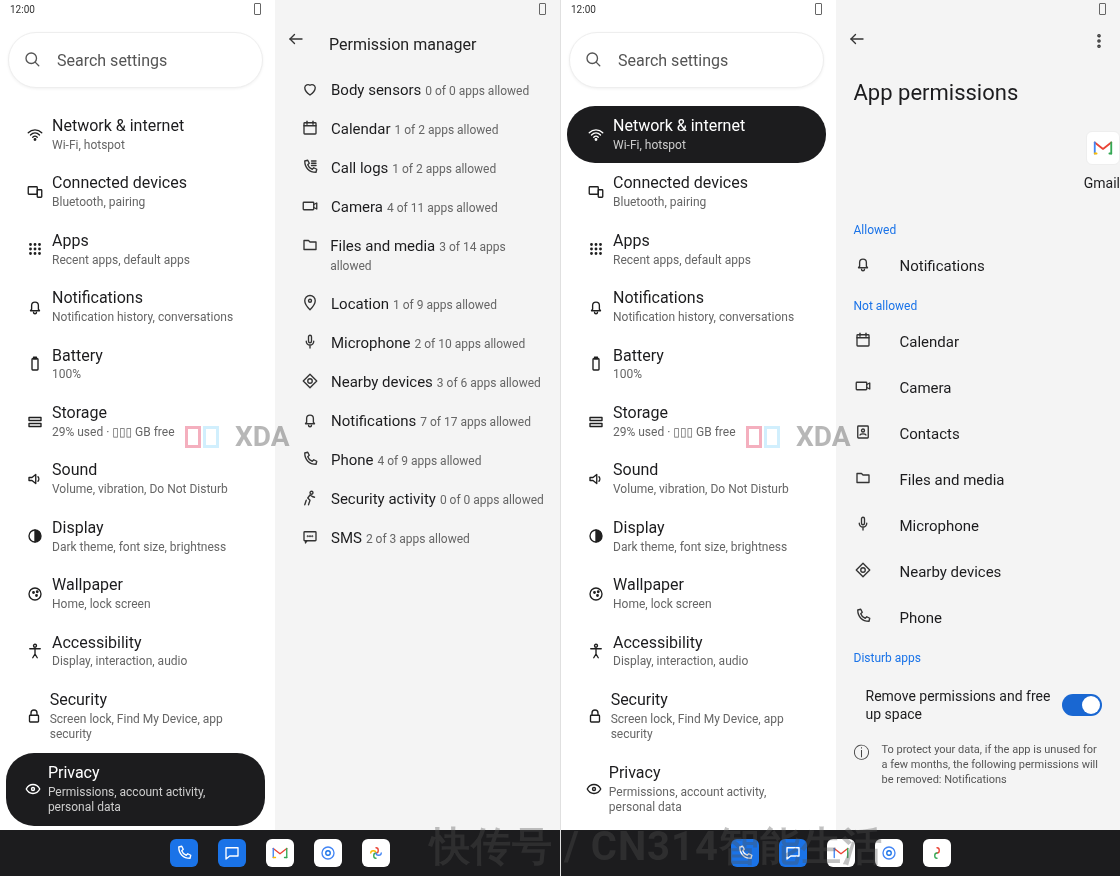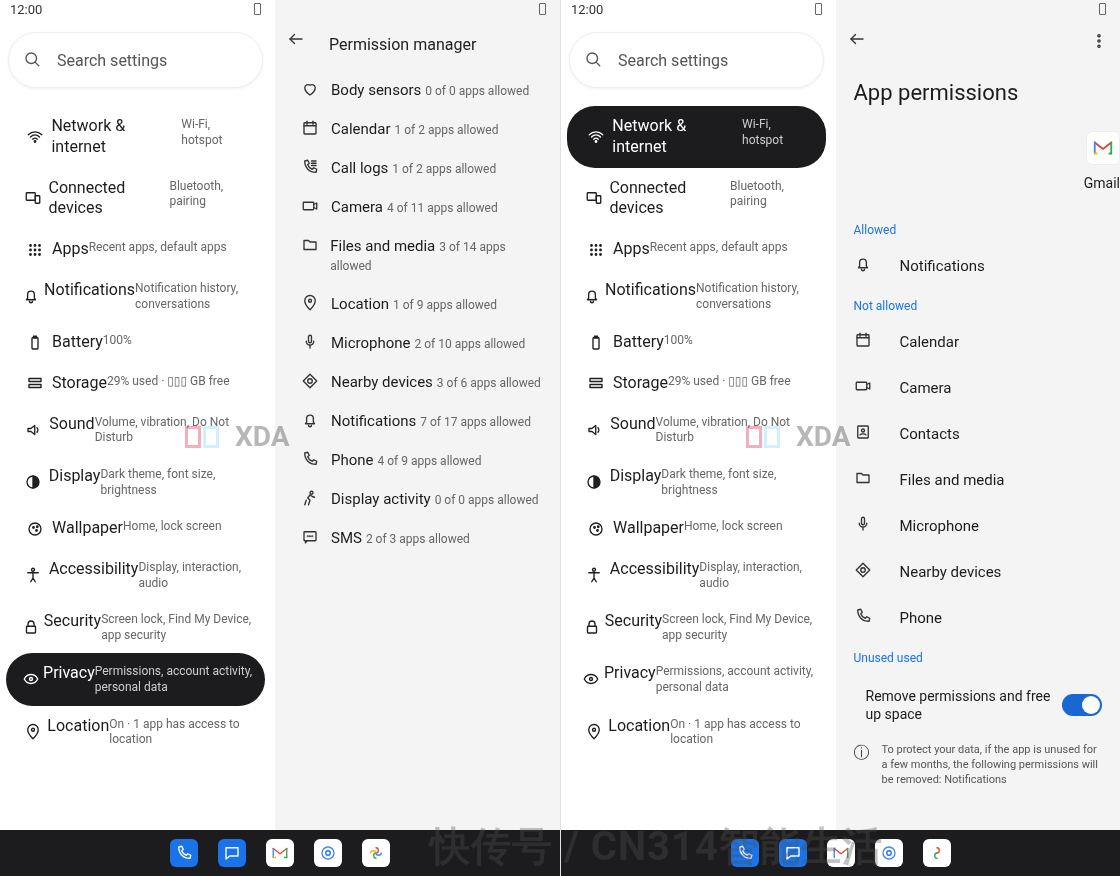--- a/index.html
+++ b/index.html
@@ -3,33 +3,33 @@
 <meta charset="utf-8">
 <style>
 * { box-sizing: border-box; margin: 0; padding: 0; }
 html, body { height: 100%; font-family: Roboto, "Segoe UI", Arial, sans-serif; background: #f5f5f5; }
 .wrap { width: 1120px; height: 876px; display: flex; position: relative; background: #fff; }
 .half { width: 560px; height: 876px; display: flex; position: relative; }
 .half + .half { border-left: 1px solid #e0e0e0; }
 
 
 .settings-pane { width: 275px; background: #fff; display: flex; flex-direction: column; padding-right: 4px; }
-.status-bar { height: 18px; display: flex; align-items: center; justify-content: space-between; padding: 4px 10px; font-size: 13px; color: #333; }
+.status-bar { height: 18px; display: flex; align-items: center; justify-content: space-between; padding: 4px 10px; font-size: 10px; color: #333; }
 .status-battery { width: 7px; height: 12px; border: 1px solid #666; border-radius: 1px; }
 
 .search-pill { margin: 14px 8px 8px 8px; background: #fff; border: 1px solid #eee; border-radius: 28px; height: 56px; display: flex; align-items: center; padding: 0 14px; box-shadow: 0 1px 3px rgba(0,0,0,0.06); }
 .search-pill .search-icon { width: 20px; height: 20px; color: #555; margin-right: 14px; }
 .search-pill span.text { font-size: 16px; color: #555; }
 
 .settings-list { flex: 1; overflow: hidden; padding-top: 10px; }
 .settings-item { display: flex; align-items: center; padding: 10px 12px 10px 12px; margin: 0 6px; border-radius: 28px; cursor: pointer; }
 .settings-item.active { background: #1C1C1E; color: #fff; }
 .settings-item .ic { width: 34px; display: flex; align-items: center; justify-content: center; color: #1f1f1f; }
 .settings-item.active .ic { color: #fff; }
-.settings-item .txt { display: flex; flex-direction: row; }
+.settings-item .txt { display: flex; flex-direction: column; }
 .settings-item .txt .title { font-size: 16px; color: #1c1c1e; line-height: 1.3; }
 .settings-item.active .txt .title { color: #fff; }
 .settings-item .txt .sub { font-size: 12px; color: #666; line-height: 1.3; margin-top: 1px; }
 .settings-item.active .txt .sub { color: #ccc; }
 
 
 .detail-pane { width: 285px; background: #f4f4f4; display: flex; flex-direction: column; }
 .detail-pane .status-bar { padding-right: 14px; }
 .det-header { display: flex; align-items: flex-end; padding: 12px 12px 14px 12px; }
 .det-header .back { width: 24px; height: 24px; color: #333; margin-right: 18px; }
@@ -381,21 +381,21 @@
     <span class="txt"><span class="title">Phone</span>
     <span class="sub">4 of 9 apps allowed</span></span>
           </div>
           <div class="perm-item">
             <span class="ic">
               <svg viewBox="0 0 24 24">
                 <circle cx="14" cy="5" r="2"></circle>
                 <path d="M10 21l2-6-3-3 3-4 3 2 3 1M7 15l-2 6"></path>
               </svg>
             </span>
-    <span class="txt"><span class="title">Display activity</span>
+    <span class="txt"><span class="title">Security activity</span>
     <span class="sub">0 of 0 apps allowed</span></span>
           </div>
           <div class="perm-item">
             <span class="ic">
               <svg viewBox="0 0 24 24">
                 <rect x="4" y="5" width="16" height="12" rx="1"></rect>
                 <path d="M8 17l-2 3v-3"></path>
                 <circle cx="9" cy="11" r="0.5"></circle>
                 <circle cx="12" cy="11" r="0.5"></circle>
                 <circle cx="15" cy="11" r="0.5"></circle>
@@ -724,21 +724,21 @@
       <span class="title">Nearby devices</span>
           </div>
           <div class="ap-item">
             <span class="ic"><svg viewBox="0 0 24 24">
                 <path d="M5 4c0 9 6 15 15 15l1-4-4-2-2 2c-3-1-5-3-6-6l2-2-2-4Z"></path>
               </svg></span>
       <span class="title">Phone</span>
           </div>
         </div>
 
-      <div class="section-label">Unused used</div>
+      <div class="section-label">Disturb apps</div>
       <div class="unused-block">
         <div class="remove-row">
           <span class="txt">Remove permissions and free up space</span>
           <span class="toggle"></span>
         </div>
         <div class="info-row">
           <span class="ic">ⓘ</span>
           <span class="txt">To protect your data, if the app is unused for a few months, the following permissions will be removed: Notifications</span>
         </div>
       </div>

